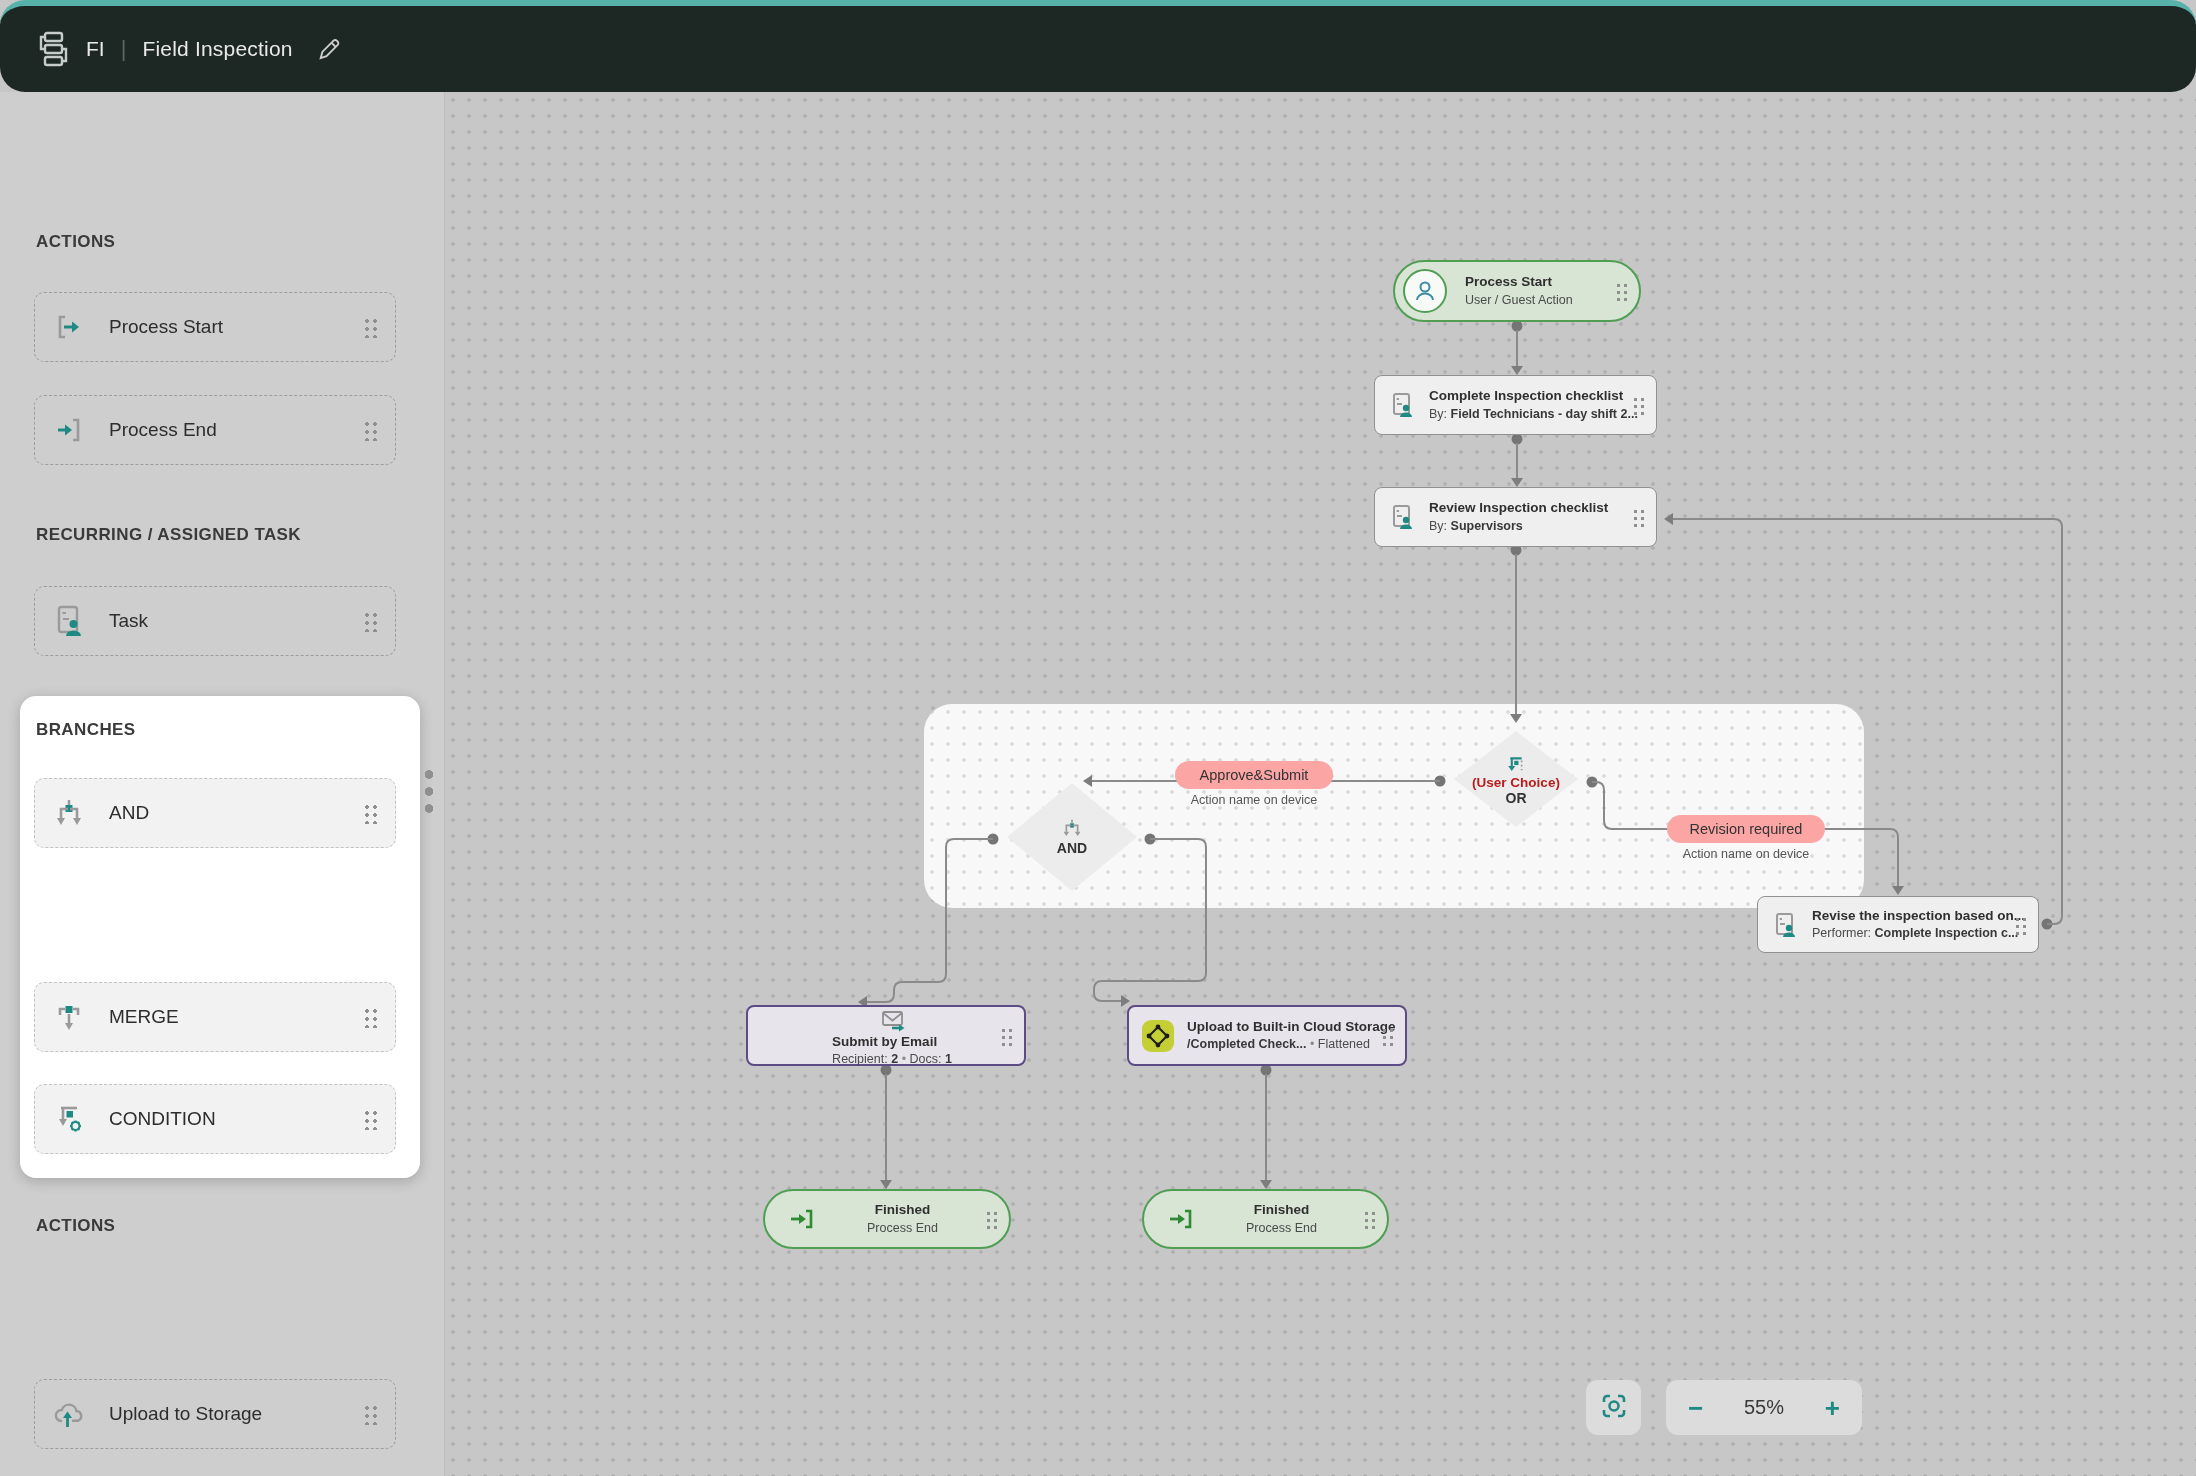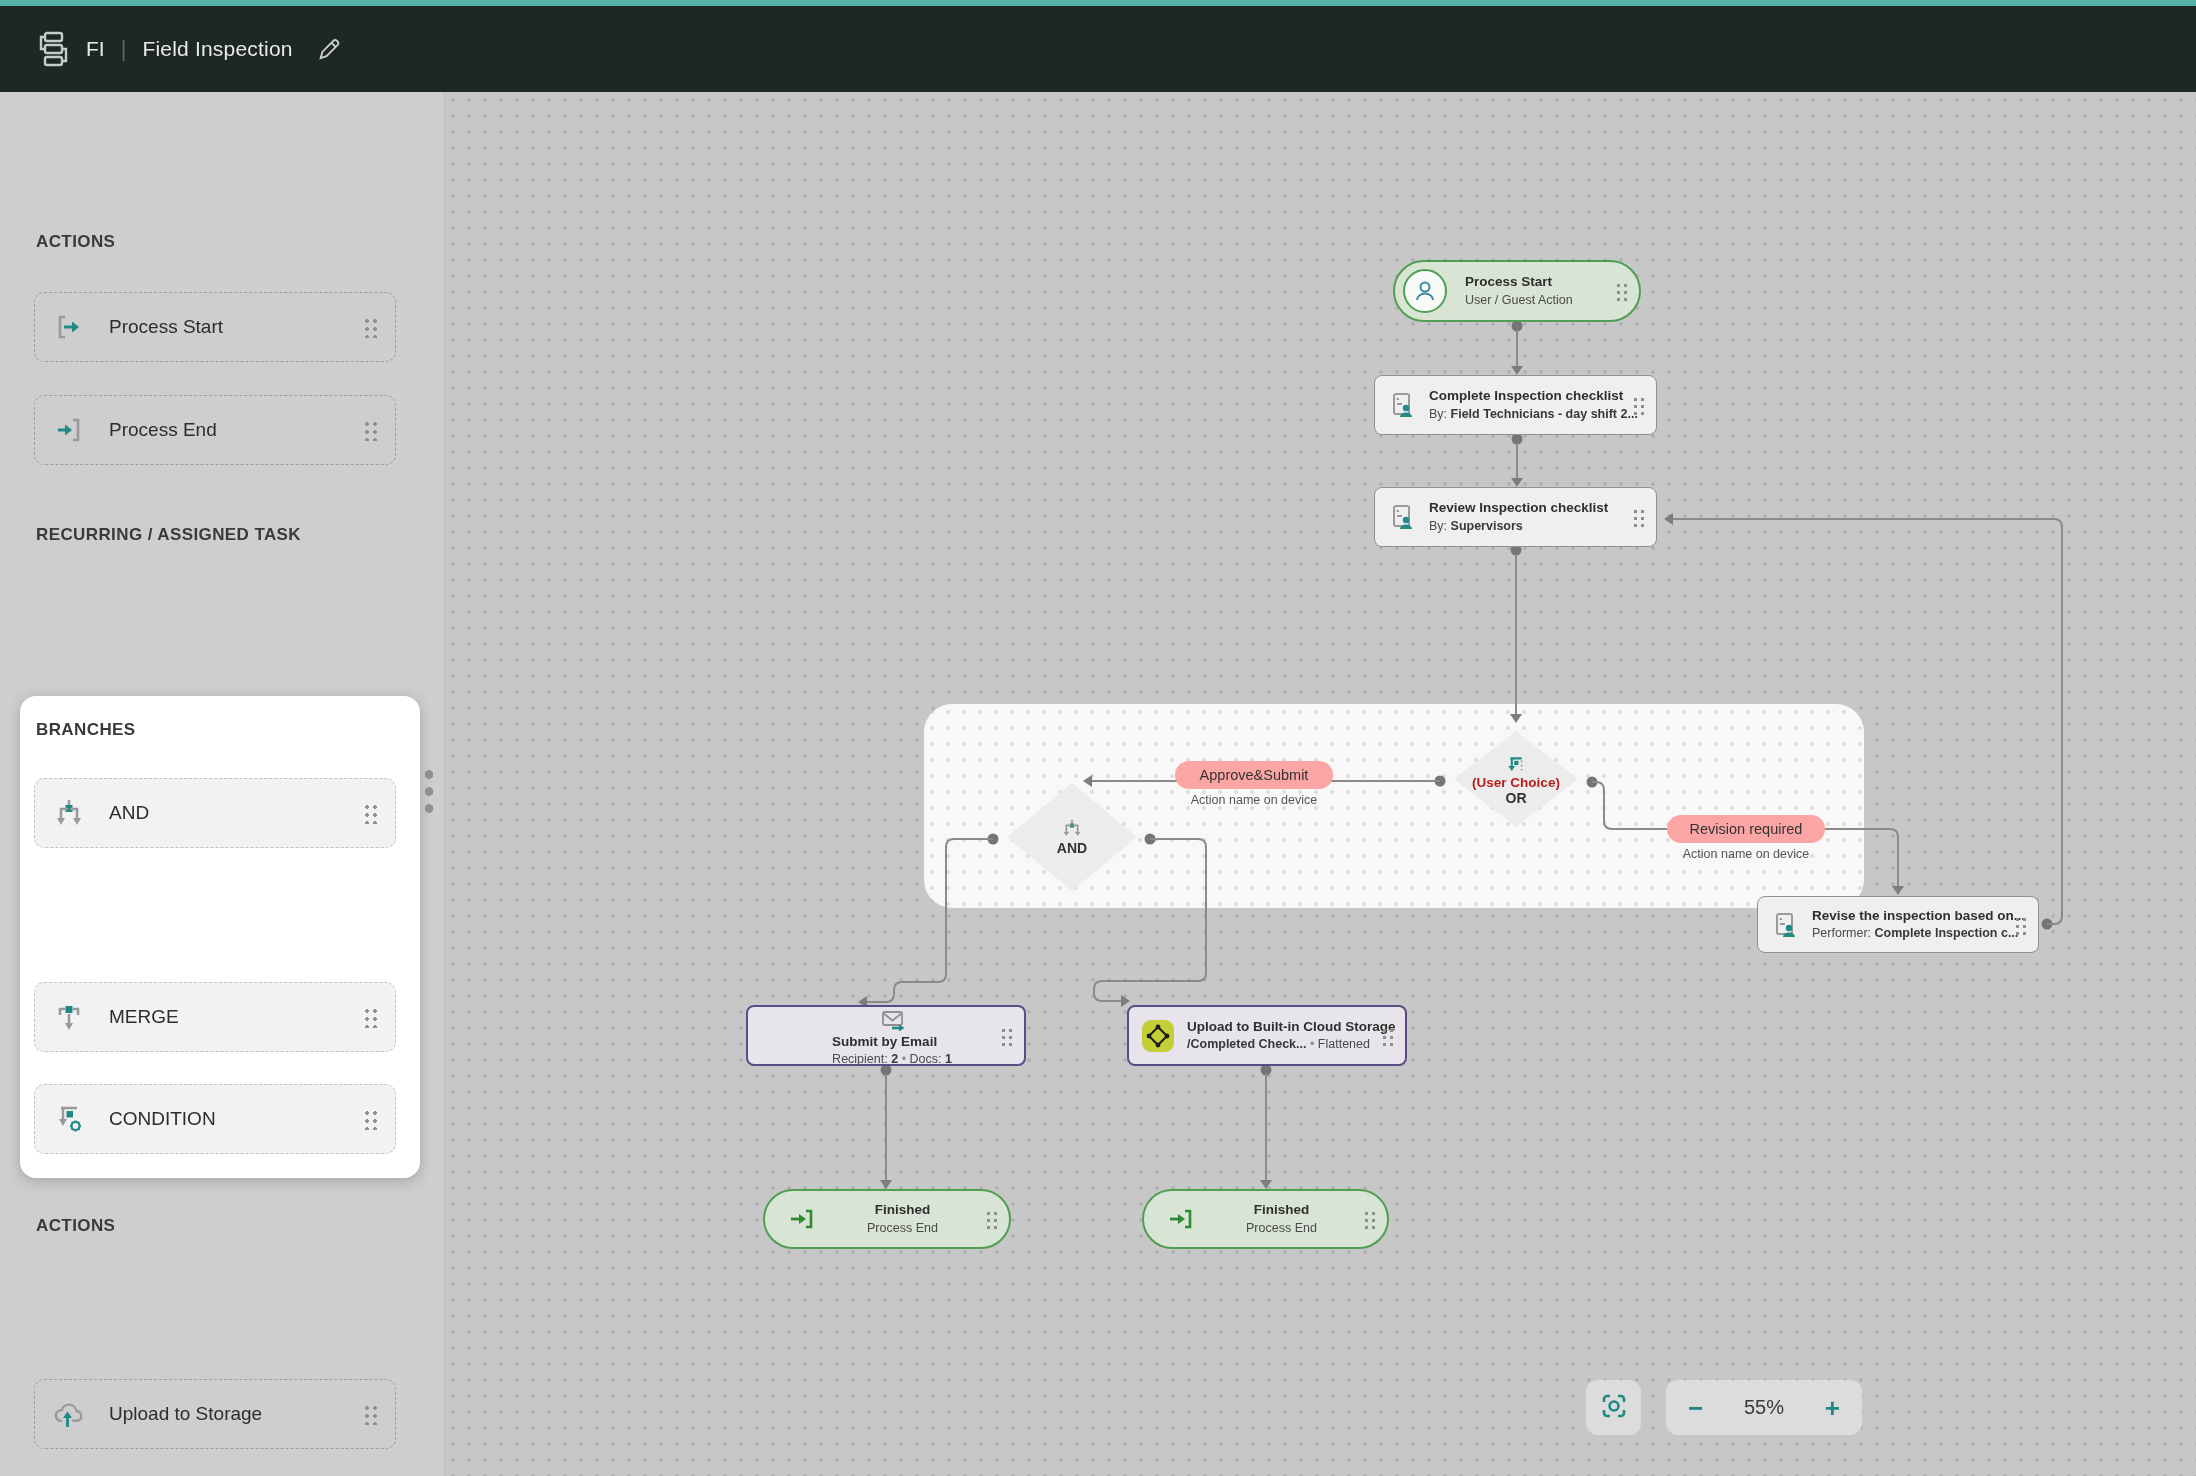--- a/index.html
+++ b/index.html
@@ -5,21 +5,21 @@
   html,body{margin:0;padding:0;}
   body{
     position:relative;width:2196px;height:1476px;overflow:hidden;
     font-family:"Liberation Sans",sans-serif;background:#c7c7c7;
     -webkit-font-smoothing:antialiased;
   }
   .abs{position:absolute;box-sizing:border-box;}
 
   
   .topbar{left:0;top:0;width:2196px;height:92px;background:#1d2824;border-top:6px solid #57b2a9;
-          display:flex;align-items:center;color:#e6e6e6;}
+          display:flex;align-items:center;color:#e6e6e6;border-radius:25px;}
   .topbar .logo{margin-left:34px;width:38px;height:40px;display:flex;align-items:center;justify-content:center;cursor:pointer;}
   .topbar .initials{margin-left:14px;font-size:21px;color:#e9e9e9;}
   .topbar .tb-divider{margin:0 16px;color:#5c6763;font-size:22px;}
   .topbar .tb-title{font-size:21px;color:#e9e9e9;letter-spacing:.2px;}
   .topbar .edit-btn{margin-left:18px;width:36px;height:36px;display:flex;align-items:center;justify-content:center;cursor:pointer;}
 
   
   .sidebar{left:0;top:92px;width:445px;height:1384px;background:#cecece;border-right:1px solid #bdbdbd;}
   .section-label{position:absolute;left:36px;font-size:17px;font-weight:700;color:#3a3a3a;letter-spacing:.4px;}
   .side-card{position:absolute;left:34px;width:360px;height:68px;border:1.6px dashed #9d9d9d;border-radius:10px;
@@ -320,20 +320,33 @@
           <path d="M6,17 H14" stroke="#1f8a84" stroke-width="3"></path>
           <polygon points="13,11.5 20,17 13,22.5" fill="#1f8a84"></polygon>
         </svg>
     </span>
     <span class="s-label">Process End</span>
     <span class="dots6"></span>
   </div>
 
   <span class="section-label" style="top:433px;">RECURRING / ASSIGNED TASK</span>
 
+  <div class="side-card" style="top:494px;">
+    <span class="s-icon">
+      <svg width="34" height="36" viewBox="0 0 34 36">
+          <rect x="7" y="4" width="18" height="25" rx="2.5" fill="none" stroke="#9a9a9a" stroke-width="2.4"></rect>
+          <path d="M11,10 h3 M11,16 h6" stroke="#9a9a9a" stroke-width="2.2"></path>
+          <circle cx="11.5" cy="10" r="1.2" fill="#9a9a9a"></circle>
+          <circle cx="21.5" cy="21" r="4" fill="#1f8a84"></circle>
+          <path d="M14,33 a7.5,5.5 0 0 1 15,0 Z" fill="#1f8a84"></path>
+        </svg>
+    </span>
+    <span class="s-label">Task</span>
+    <span class="dots6"></span>
+  </div>
 
   <div class="branches-panel"></div>
   <span class="section-label" style="top:628px;">BRANCHES</span>
 
   <div class="side-card branch-card" style="top:686px;">
     <span class="s-icon">
       <svg width="34" height="32" viewBox="0 0 34 32">
           <path d="M17,3 V8" stroke="#9a9a9a" stroke-width="2.6"></path>
           <rect x="13.5" y="8" width="7" height="7" fill="#1f8a84"></rect>
           <path d="M16,12 H9 V21" fill="none" stroke="#9a9a9a" stroke-width="2.6"></path>

